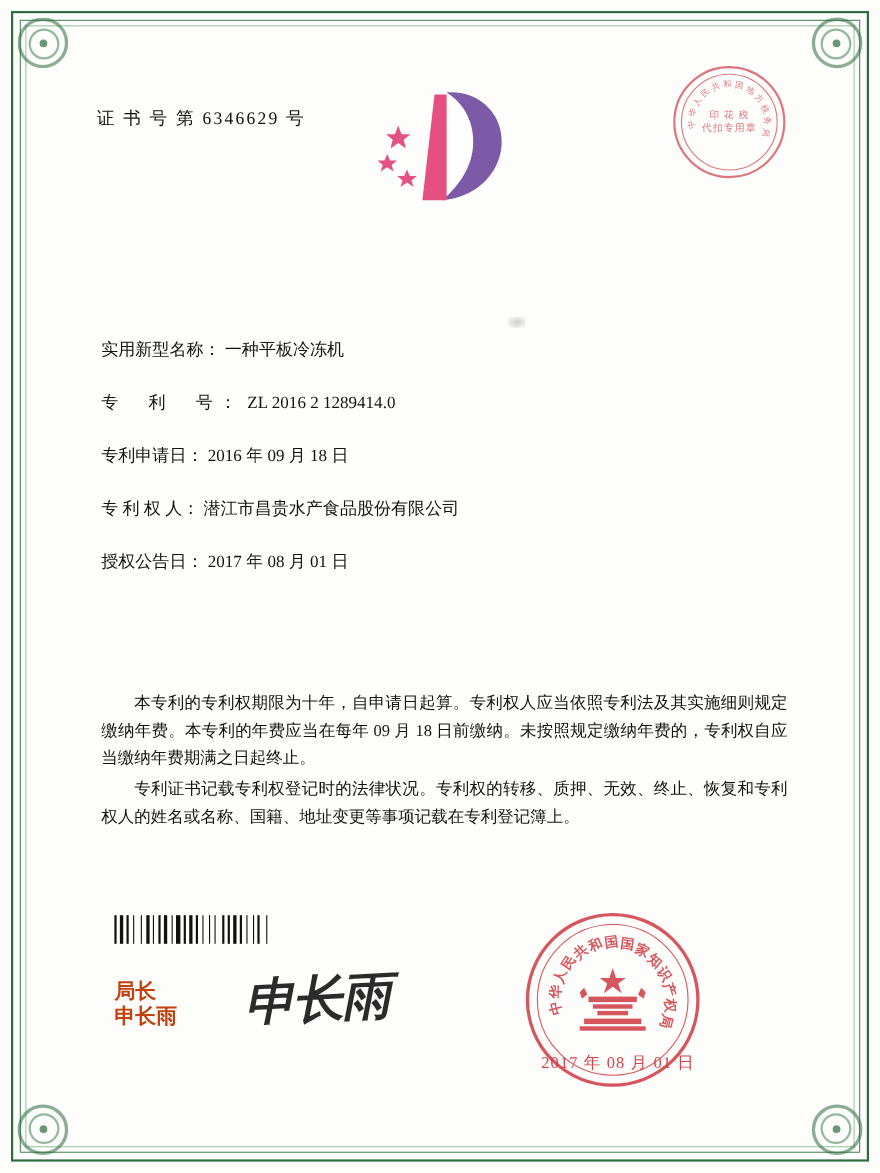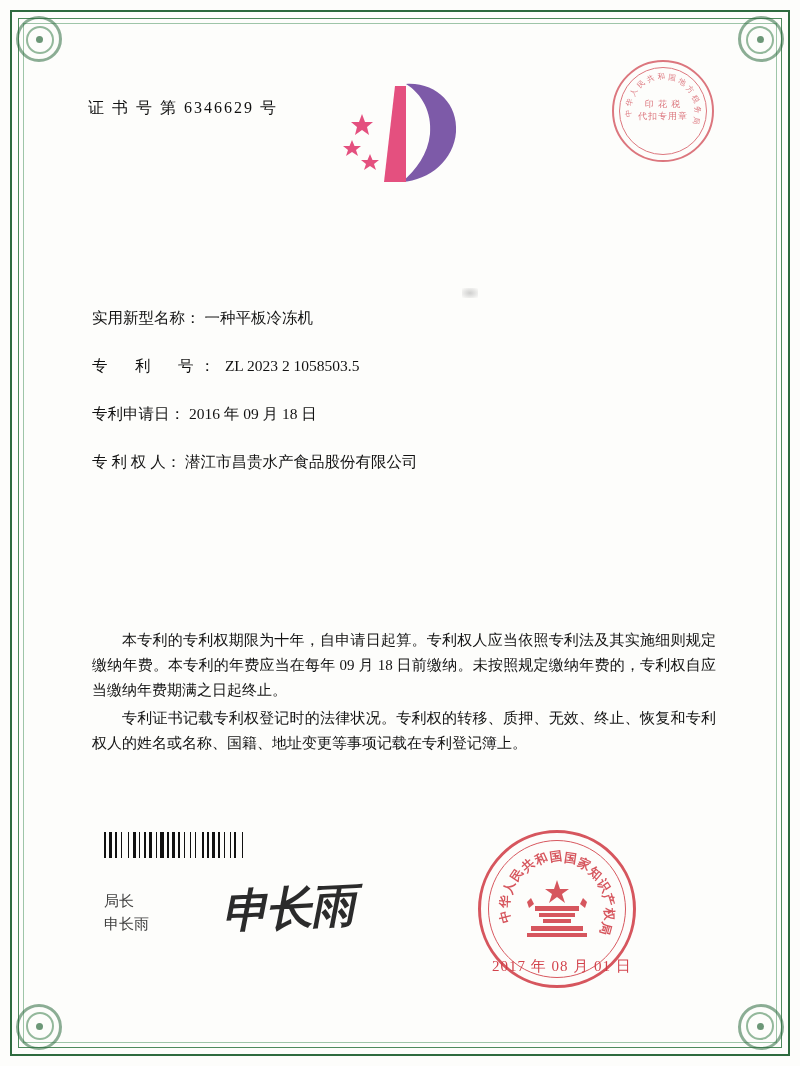--- a/index.html
+++ b/index.html
@@ -149,23 +149,24 @@
     align-items: stretch;
   }
   .barcode i {
     display: block;
     background: #111;
     height: 100%;
   }
   .sign-block {
     position: absolute;
     left: 104px; top: 890px;
-    font-size: 15px;
+    font-size: 19px;
     line-height: 23px;
-    color: #404040;
+    color: #c2410c;
+    font-weight: bold;
   }
   .signature {
     position: absolute;
     left: 222px; top: 878px;
     font-size: 46px;
     color: #1a1a1a;
     font-family: "DejaVu Serif", "Liberation Serif", serif;
     font-style: italic;
     font-weight: bold;
     transform: rotate(-3deg);
@@ -312,29 +313,33 @@
   <div class="faint-mark"></div>
 
 
   <div class="fields">
     <div class="field">
       <span class="lbl">实用新型名称：</span>
       <span class="val">一种平板冷冻机</span>
     </div>
     <div class="field spaced">
       <span class="lbl">专　利　号：</span>
-      <span class="val">ZL 2023 2 1058503.5</span>
+      <span class="val">ZL 2016 2 1289414.0</span>
     </div>
     <div class="field">
       <span class="lbl">专利申请日：</span>
       <span class="val">2016 年 09 月 18 日</span>
     </div>
     <div class="field">
       <span class="lbl">专 利 权 人：</span>
       <span class="val">潜江市昌贵水产食品股份有限公司</span>
+    </div>
+    <div class="field">
+      <span class="lbl">授权公告日：</span>
+      <span class="val">2017 年 08 月 01 日</span>
     </div>
   </div>
 
   <div class="paras">
     <p>本专利的专利权期限为十年，自申请日起算。专利权人应当依照专利法及其实施细则规定缴纳年费。本专利的年费应当在每年 09 月 18 日前缴纳。未按照规定缴纳年费的，专利权自应当缴纳年费期满之日起终止。</p>
     <p>专利证书记载专利权登记时的法律状况。专利权的转移、质押、无效、终止、恢复和专利权人的姓名或名称、国籍、地址变更等事项记载在专利登记簿上。</p>
   </div>
 
   <div class="barcode" id="barcode">
       <i style="width: 2px; margin-right: 1px; background: rgb(17, 17, 17);"></i>

